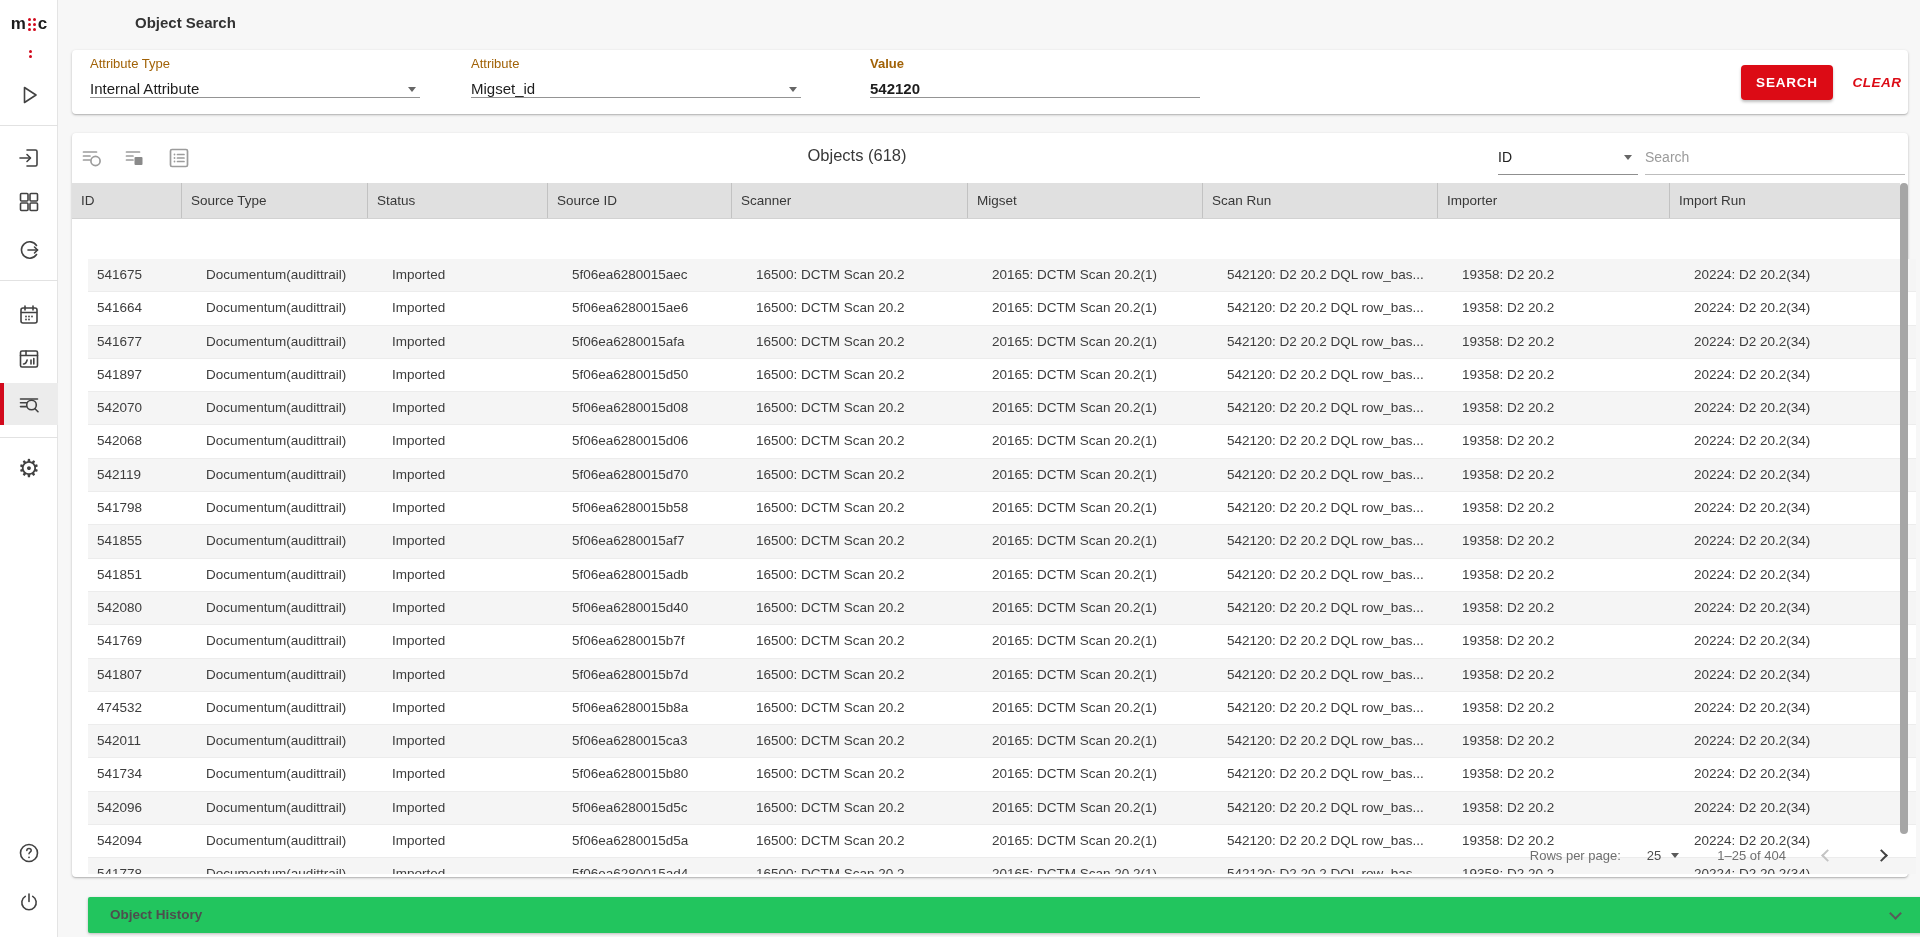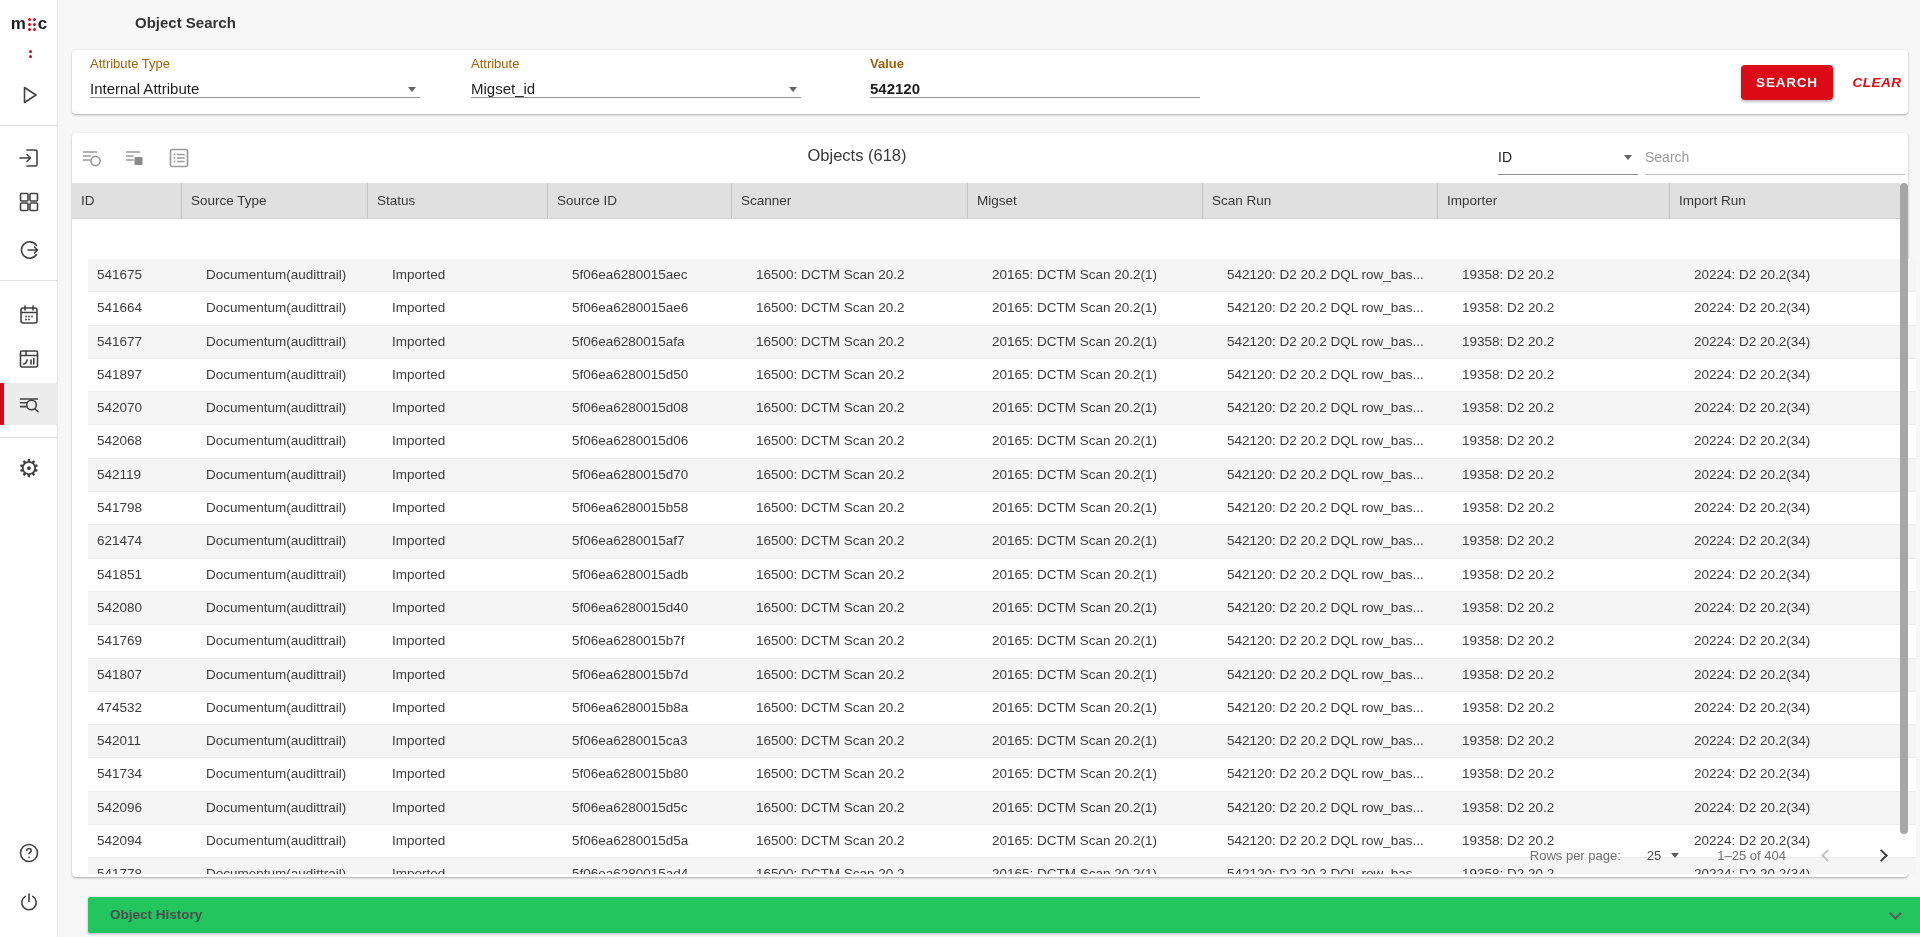--- a/index.html
+++ b/index.html
@@ -362,21 +362,21 @@
           <div class="tcell">Documentum(audittrail)</div>
           <div class="tcell">Imported</div>
           <div class="tcell">5f06ea6280015b58</div>
           <div class="tcell">16500: DCTM Scan 20.2</div>
           <div class="tcell">20165: DCTM Scan 20.2(1)</div>
           <div class="tcell">542120: D2 20.2 DQL row_bas...</div>
           <div class="tcell">19358: D2 20.2</div>
           <div class="tcell">20224: D2 20.2(34)</div>
         </div>
         <div class="trow">
-          <div class="tcell">621474</div>
+          <div class="tcell">541855</div>
           <div class="tcell">Documentum(audittrail)</div>
           <div class="tcell">Imported</div>
           <div class="tcell">5f06ea6280015af7</div>
           <div class="tcell">16500: DCTM Scan 20.2</div>
           <div class="tcell">20165: DCTM Scan 20.2(1)</div>
           <div class="tcell">542120: D2 20.2 DQL row_bas...</div>
           <div class="tcell">19358: D2 20.2</div>
           <div class="tcell">20224: D2 20.2(34)</div>
         </div>
         <div class="trow">

